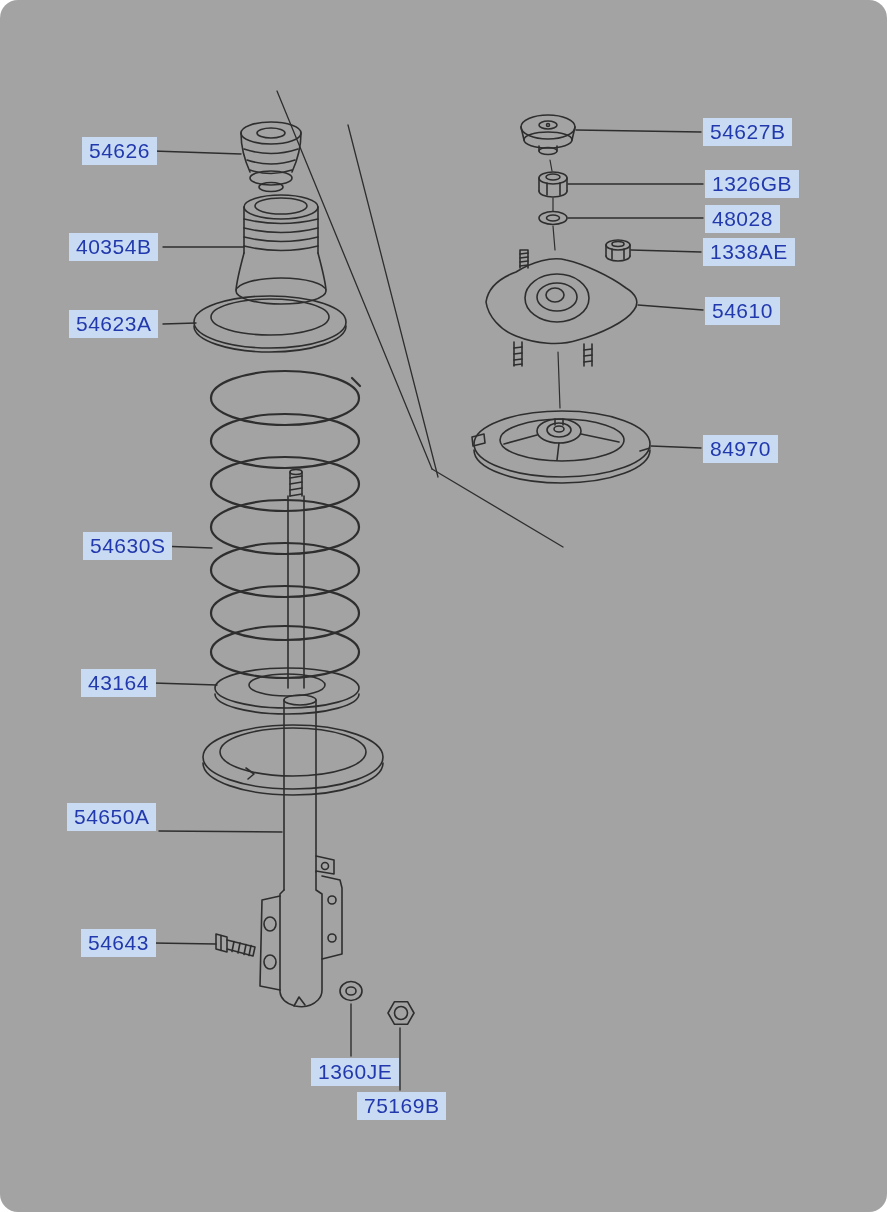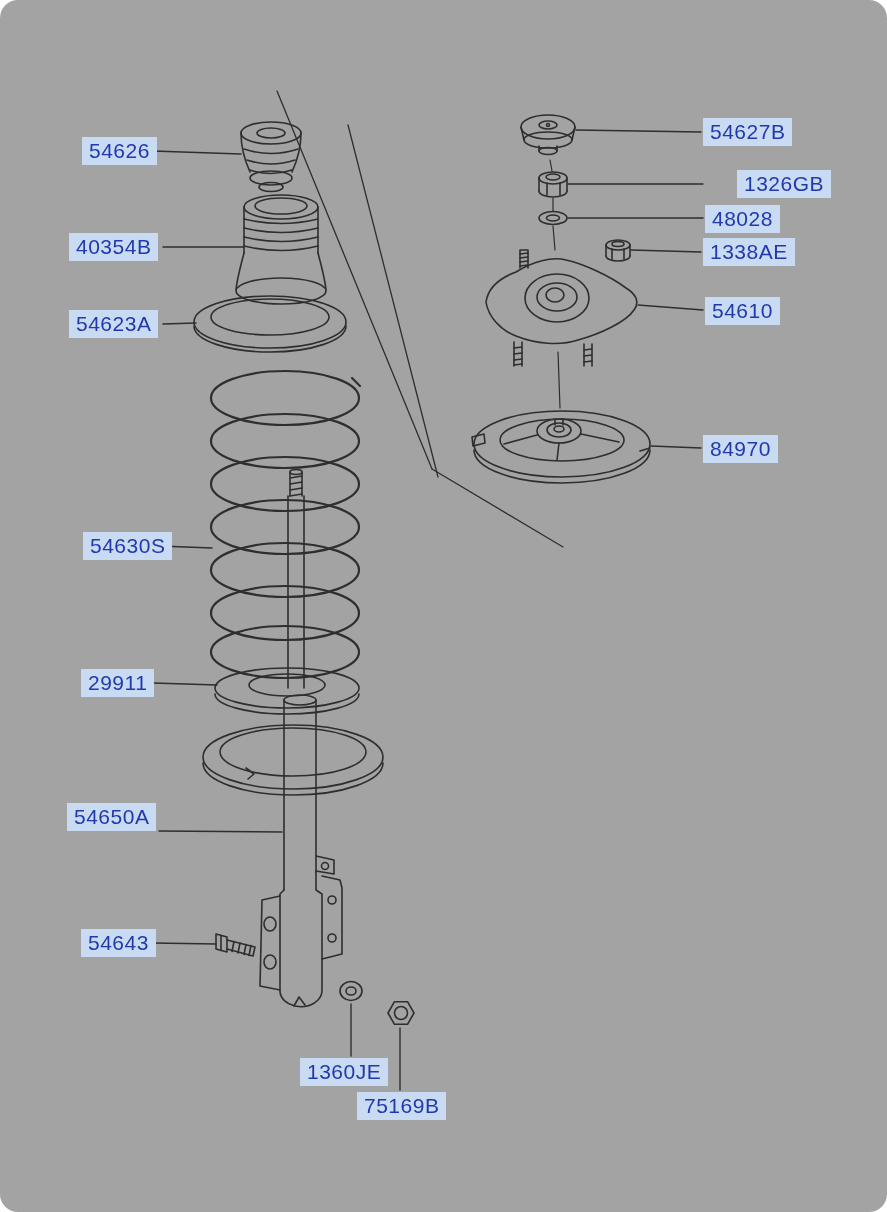--- a/index.html
+++ b/index.html
@@ -211,25 +211,25 @@
         <path d="M 472 437 L 484 434 L 485 443 L 473 446 Z"></path>
         <path d="M 640 451 L 650 448"></path>
       </g>
     </g>
   </svg>
 
   <div class="part-label" style="left:82px;top:137px">54626</div>
   <div class="part-label" style="left:69px;top:233px">40354B</div>
   <div class="part-label" style="left:69px;top:310px">54623A</div>
   <div class="part-label" style="left:83px;top:532px">54630S</div>
-  <div class="part-label" style="left:81px;top:669px">29911</div>
+  <div class="part-label" style="left:81px;top:669px">43164</div>
   <div class="part-label" style="left:67px;top:803px">54650A</div>
   <div class="part-label" style="left:81px;top:929px">54643</div>
-  <div class="part-label" style="left:300px;top:1058px">1360JE</div>
+  <div class="part-label" style="left:311px;top:1058px">1360JE</div>
   <div class="part-label" style="left:357px;top:1092px">75169B</div>
   <div class="part-label" style="left:703px;top:118px">54627B</div>
-  <div class="part-label" style="left:737px;top:170px">1326GB</div>
+  <div class="part-label" style="left:705px;top:170px">1326GB</div>
   <div class="part-label" style="left:705px;top:205px">48028</div>
   <div class="part-label" style="left:703px;top:238px">1338AE</div>
   <div class="part-label" style="left:705px;top:297px">54610</div>
   <div class="part-label" style="left:703px;top:435px">84970</div>
 
 </div>
 
 </body></html>

